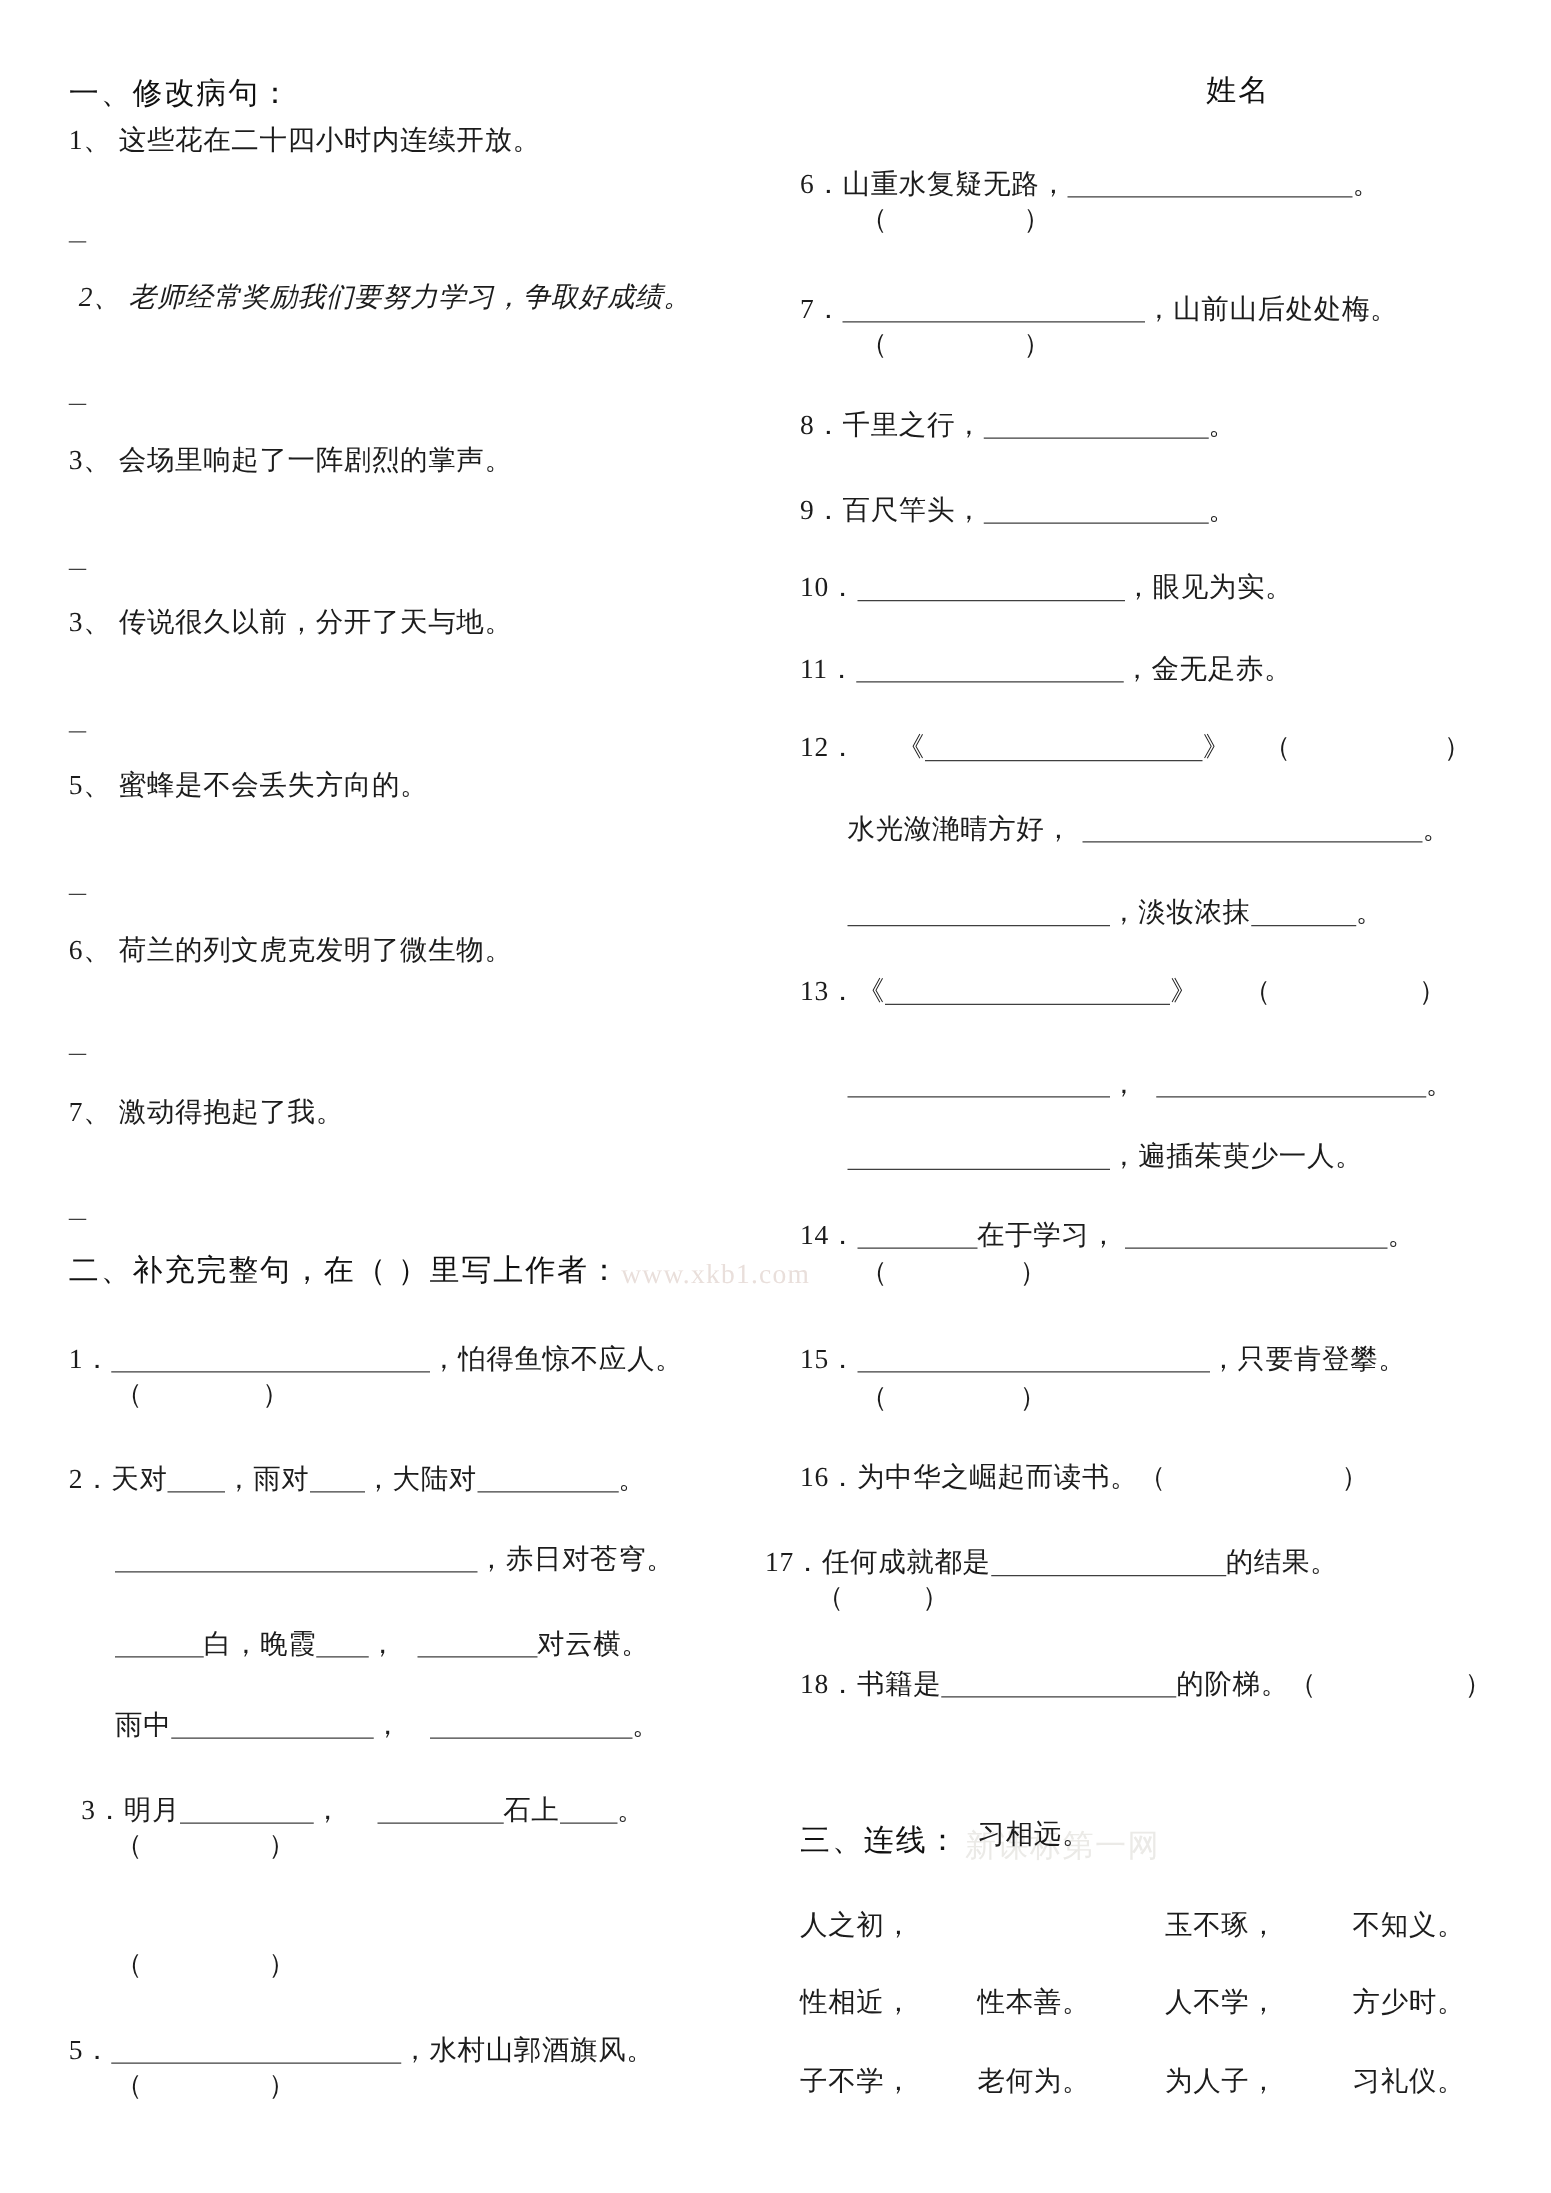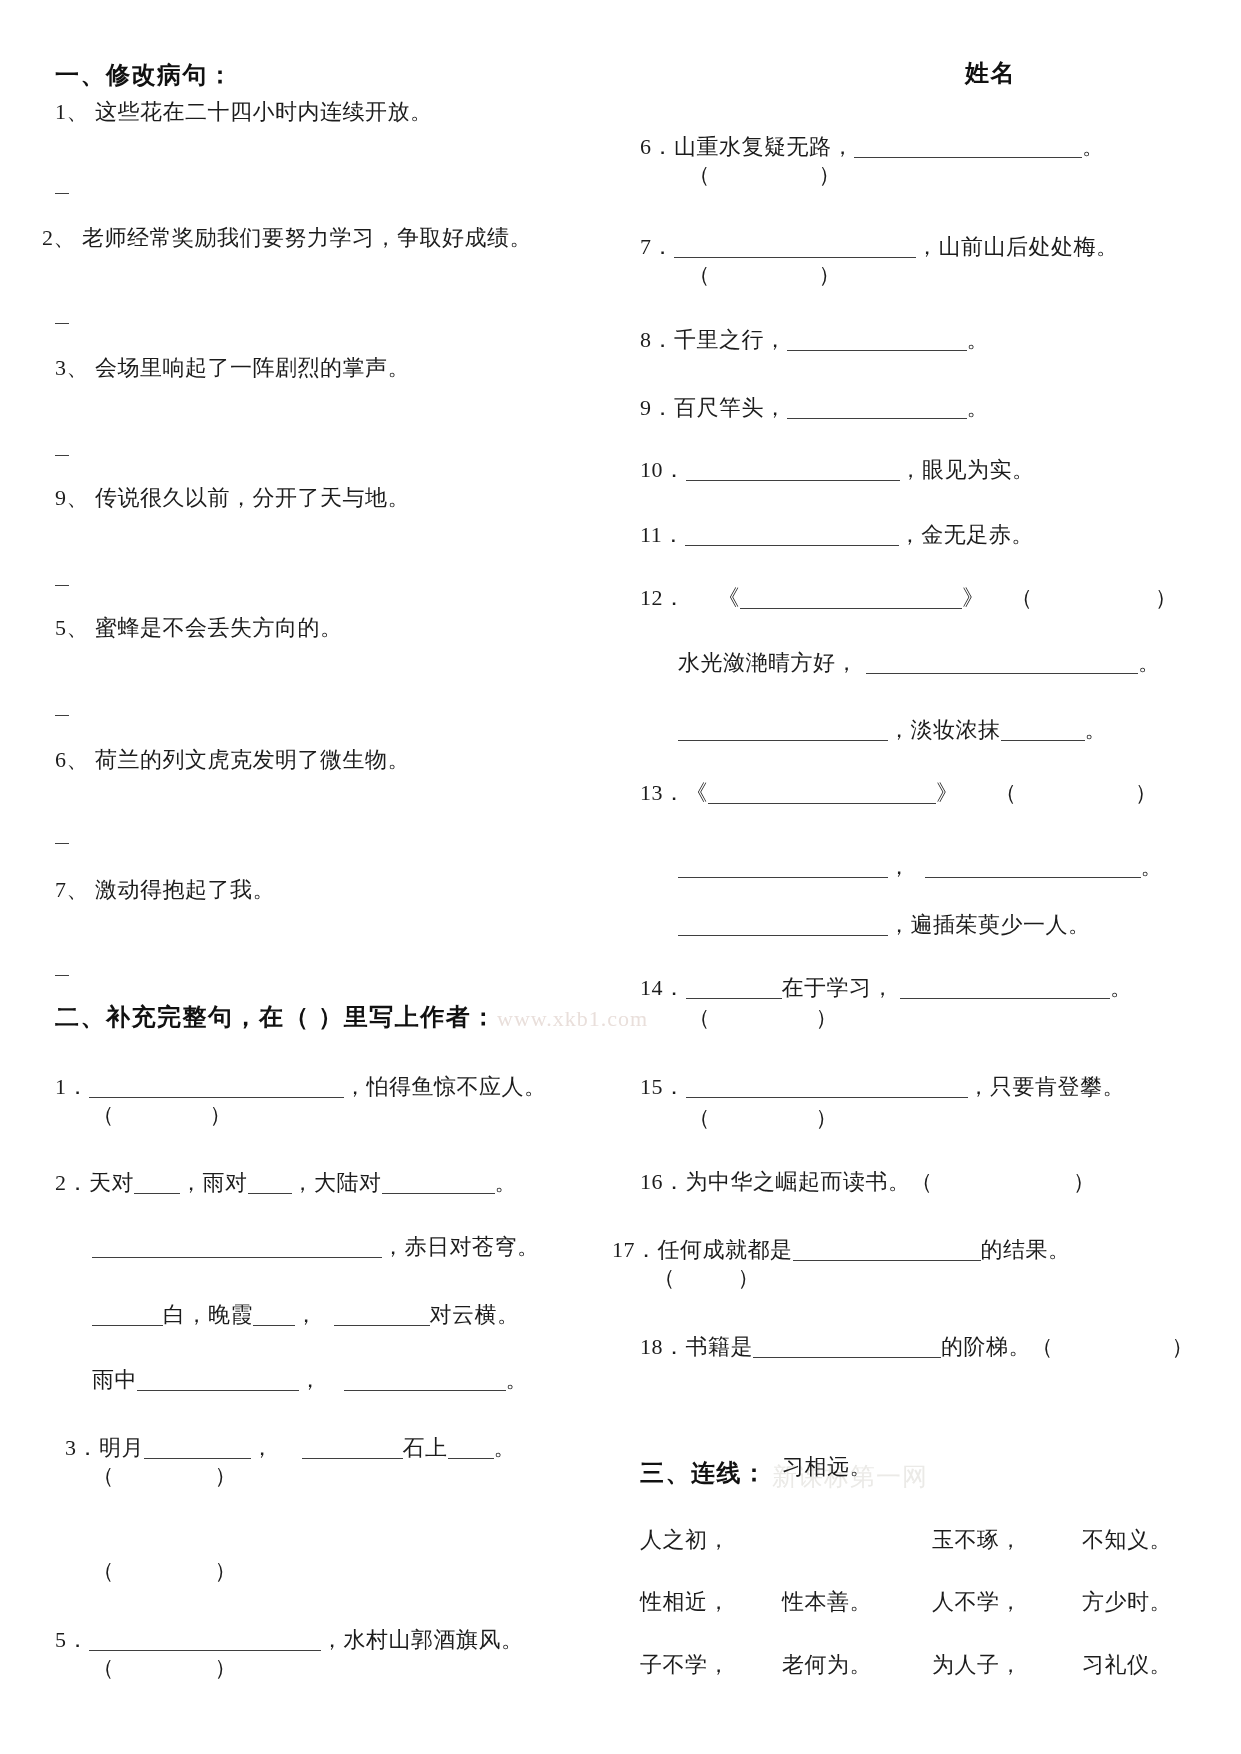--- a/index.html
+++ b/index.html
@@ -5,44 +5,44 @@
   html,body{margin:0;padding:0;background:#ffffff;}
   .page{
     position:relative;width:1241px;height:1754px;background:#ffffff;
     overflow:hidden;font-family:"Liberation Serif","DejaVu Serif",serif;
   }
   .line{
     position:absolute;white-space:nowrap;font-size:22px;line-height:30px;
     color:#1c1c1c;letter-spacing:0.5px;
   }
   .line.bold{
-    font-weight:700;font-size:24px;letter-spacing:1.5px;
+    font-weight:400;font-size:24px;letter-spacing:1.5px;
     font-family:"Liberation Sans","DejaVu Sans",sans-serif;color:#111;
   }
   .blank{
     display:inline-block;height:14px;border-bottom:1.6px solid #3f3f3f;
     vertical-align:-4px;
   }
   .gap{display:inline-block;height:1px;}
   .wm{position:absolute;white-space:nowrap;letter-spacing:1px;}
 </style>
 </head>
 <body>
 
 <div class="page">
   <div class="wm" style="left: 497px; top: 1006px; font-size: 22px; color: rgb(233, 223, 219);">www.xkb1.com</div>
   <div class="wm" style="left: 772px; top: 1460px; font-size: 25px; color: rgb(235, 234, 231);">新课标第一网</div>
 <div class="line bold" style="left: 55px; top: 60px;"><span>一、修改病句：</span></div>
     <div class="line" style="left: 55px; top: 97px;"><span>1、 这些花在二十四小时内连续开放。</span></div>
     <div class="line" style="left: 55px; top: 168px;"><span class="blank" style="width: 14px;"></span></div>
-    <div class="line" style="left: 42px; top: 223px;"><span>2、 老师经常奖励我们要努力学习，争取好成绩。</span></div>
+    <div class="line" style="left: 63px; top: 223px; font-style: italic;"><span>2、 老师经常奖励我们要努力学习，争取好成绩。</span></div>
     <div class="line" style="left: 55px; top: 298px;"><span class="blank" style="width: 14px;"></span></div>
     <div class="line" style="left: 55px; top: 353px;"><span>3、 会场里响起了一阵剧烈的掌声。</span></div>
     <div class="line" style="left: 55px; top: 430px;"><span class="blank" style="width: 14px;"></span></div>
-    <div class="line" style="left: 55px; top: 483px;"><span>9、 传说很久以前，分开了天与地。</span></div>
+    <div class="line" style="left: 55px; top: 483px;"><span>3、 传说很久以前，分开了天与地。</span></div>
     <div class="line" style="left: 55px; top: 560px;"><span class="blank" style="width: 14px;"></span></div>
     <div class="line" style="left: 55px; top: 613px;"><span>5、 蜜蜂是不会丢失方向的。</span></div>
     <div class="line" style="left: 55px; top: 690px;"><span class="blank" style="width: 14px;"></span></div>
     <div class="line" style="left: 55px; top: 745px;"><span>6、 荷兰的列文虎克发明了微生物。</span></div>
     <div class="line" style="left: 55px; top: 818px;"><span class="blank" style="width: 14px;"></span></div>
     <div class="line" style="left: 55px; top: 875px;"><span>7、 激动得抱起了我。</span></div>
     <div class="line" style="left: 55px; top: 950px;"><span class="blank" style="width: 14px;"></span></div>
     <div class="line bold" style="left: 55px; top: 1002px;"><span>二、补充完整句，在（ ）里写上作者：</span></div>
     <div class="line" style="left: 55px; top: 1072px;"><span>1．</span><span class="blank" style="width: 255px;"></span><span>，怕得鱼惊不应人。</span></div>
     <div class="line" style="left: 92px; top: 1100px;"><span>（</span><span class="gap" style="width: 95px;"></span><span>）</span></div>

